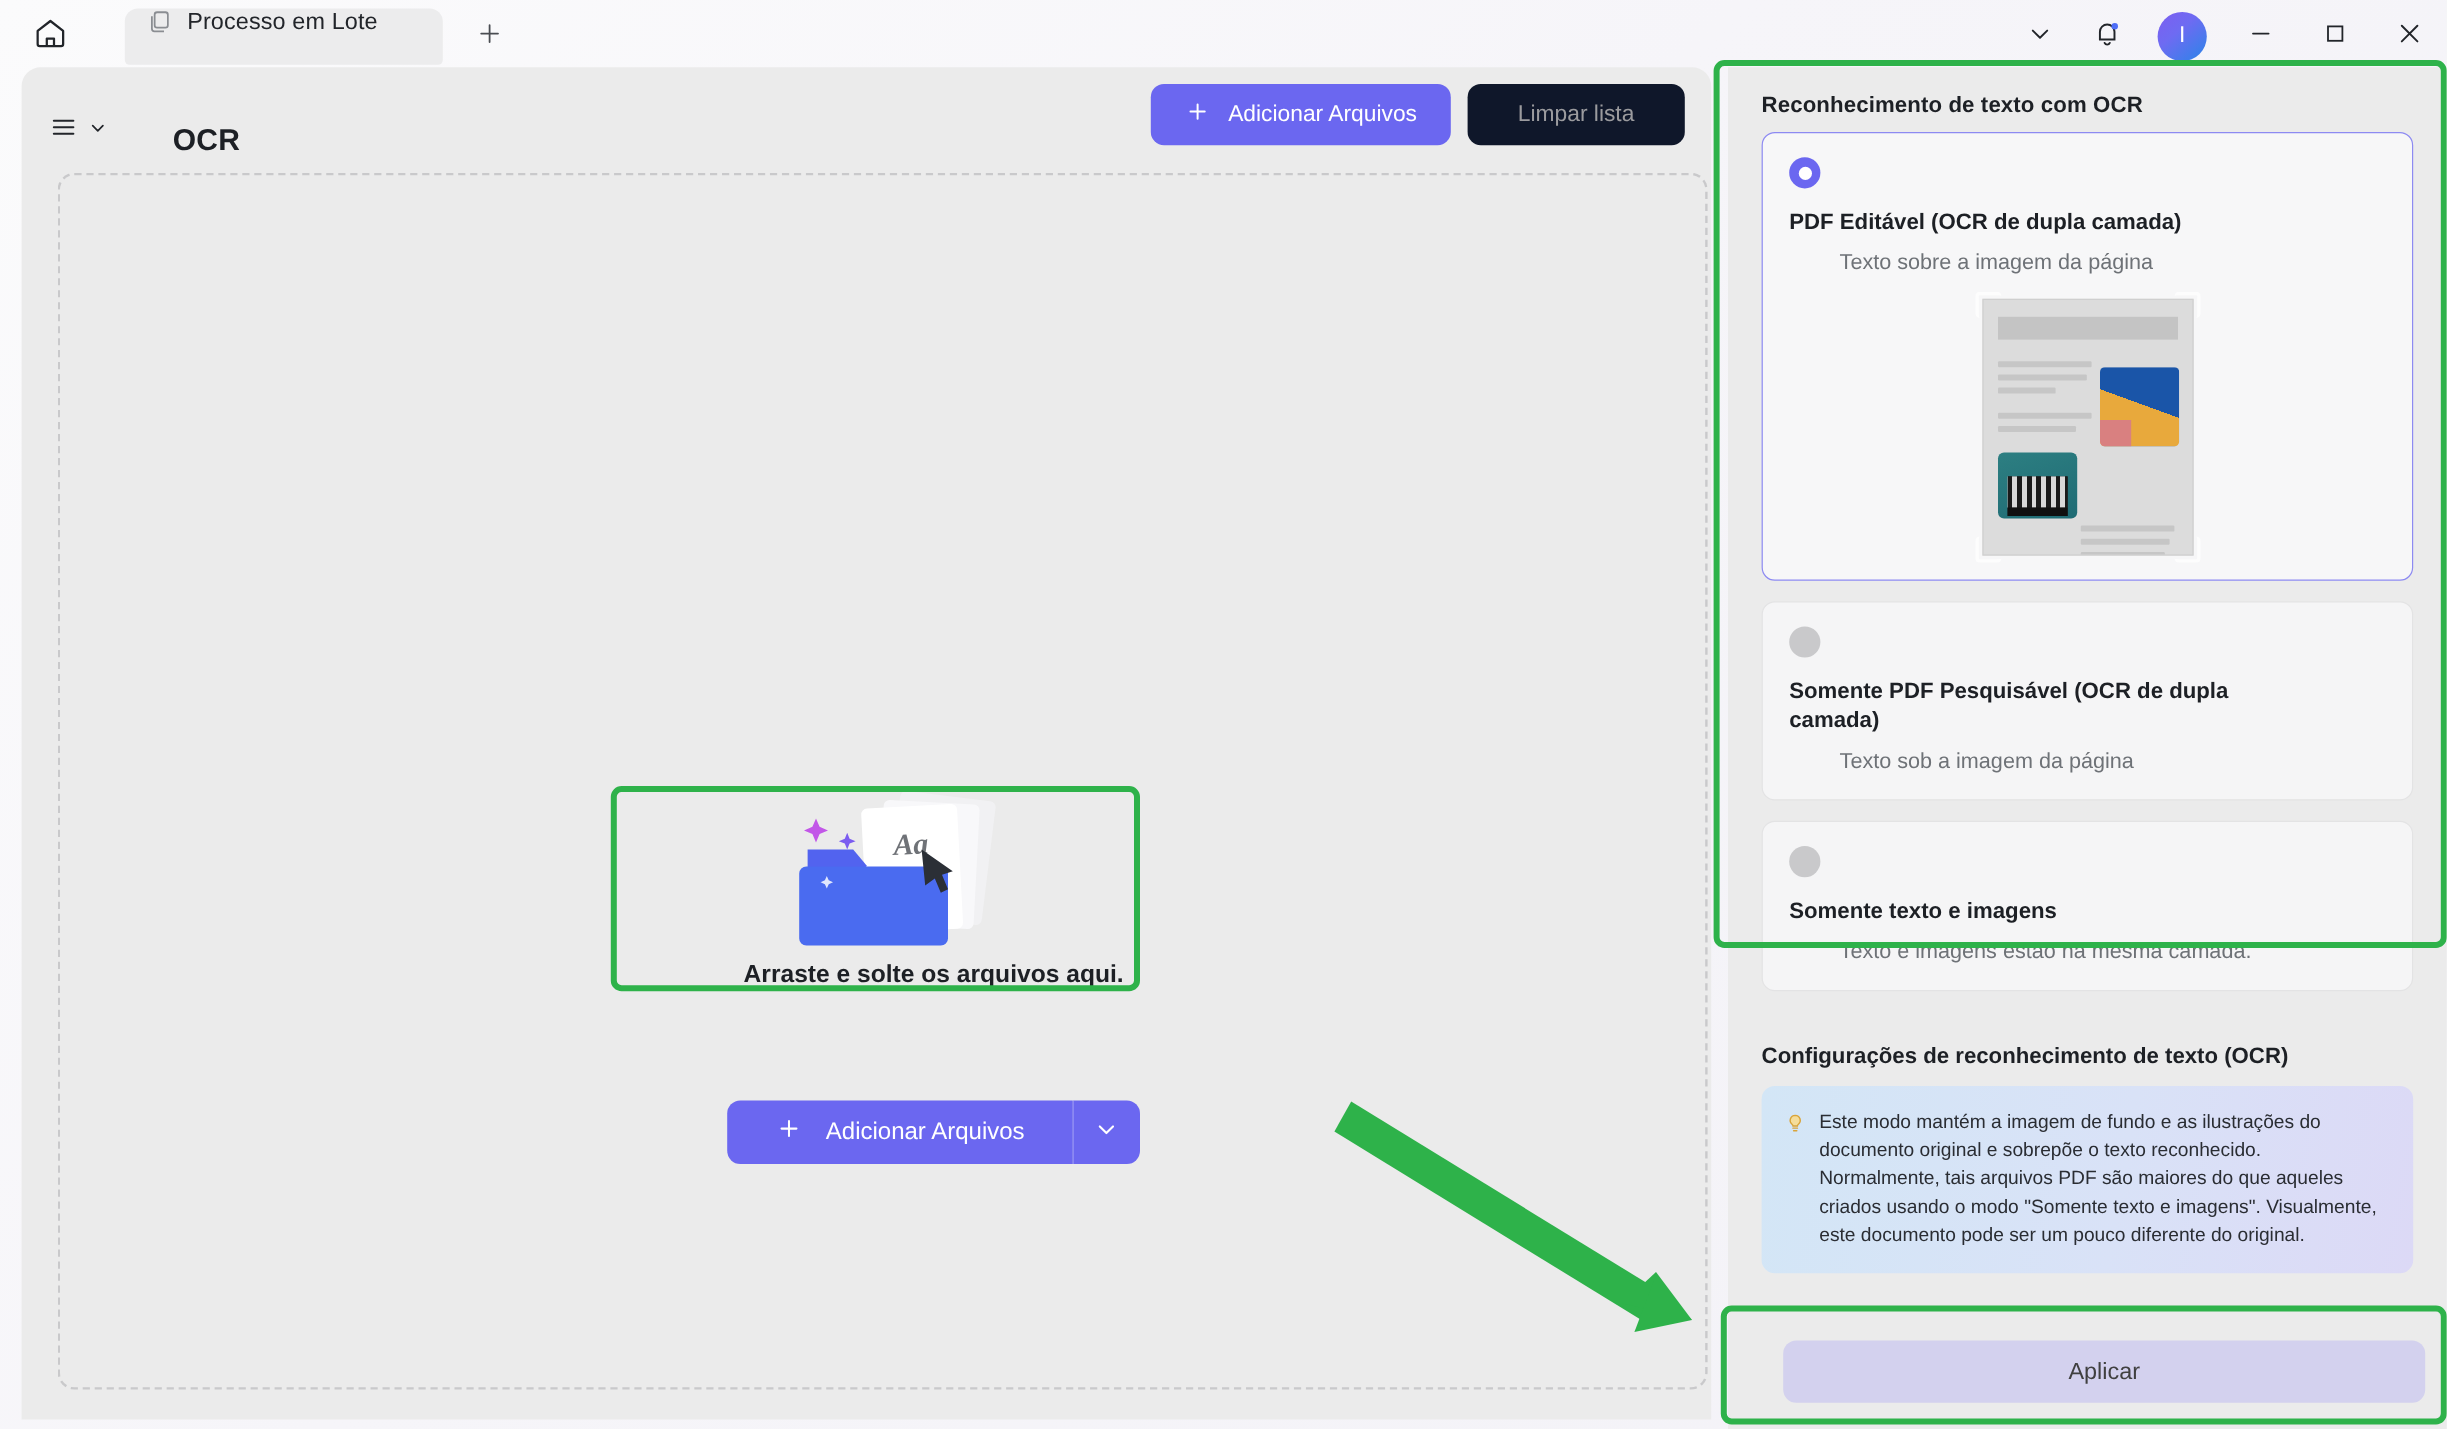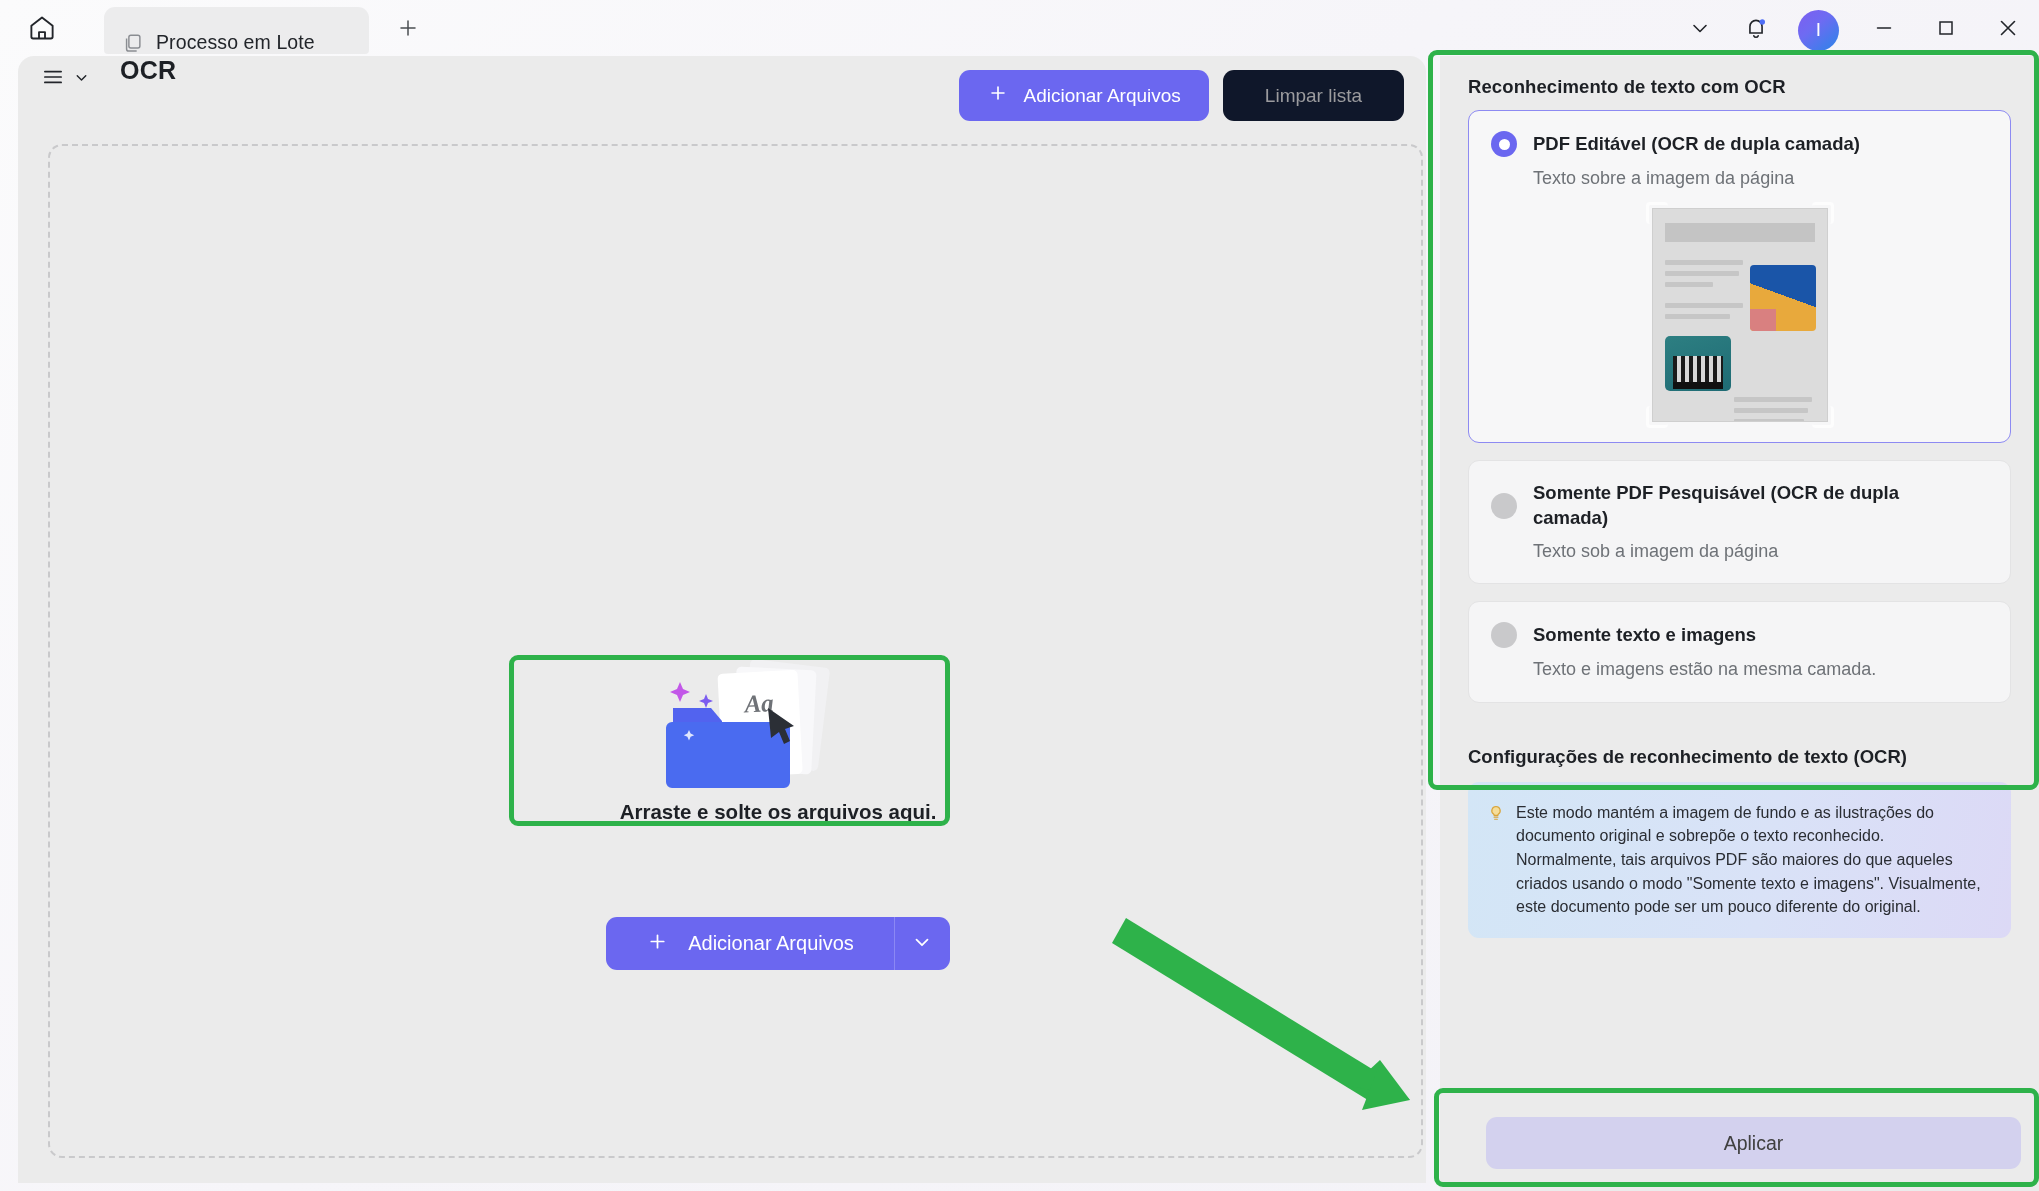--- a/index.html
+++ b/index.html
@@ -25,21 +25,21 @@
   .home-btn {
     width: 44px; height: 44px; margin-left: 20px;
     display: flex; align-items: center; justify-content: center;
     border-radius: 9px; cursor: pointer;
   }
   .tab {
     margin-left: 40px;
     height: 47px; min-width: 265px;
     background: #ececed;
     border-radius: 11px 11px 4px 4px;
-    display: flex; align-items: flex-end;
+    display: flex; align-items: flex-start;
     padding: 0 20px 0 18px;
     cursor: pointer;
   }
   .tab-icon { width: 22px; height: 22px; margin-right: 12px; flex: none; }
   .tab-label {
     font-size: 19.5px; color: #22252a; letter-spacing: .1px;
     white-space: nowrap;
   }
   .newtab {
     width: 46px; height: 46px; margin-left: 16px;
@@ -69,21 +69,21 @@
   
   .workspace {
     position: absolute;
     left: 18px; top: 56px;
     width: 1408px; height: 1127px;
     background: #ebebeb;
     border-radius: 16px 16px 0 0;
   }
   .ws-toolbar {
     position: absolute; top: 0; left: 0; right: 0; height: 76px;
-    display: flex; align-items: flex-start;
+    display: flex; align-items: flex-end; gap: 24px;
   }
   .hamburger-wrap {
     margin-left: 14px; display: flex; align-items: center;
     gap: 7px; padding: 8px 8px; border-radius: 8px; cursor: pointer;
   }
   .ws-title {
     margin-left: 22px;
     font-size: 25px; font-weight: bold; color: #1d2025; letter-spacing: .2px;
   }
   .ws-actions {
@@ -162,21 +162,21 @@
     background: #f5f5f6;
     border: 1.5px solid #e3e3e4;
     border-radius: 11px;
     padding: 20px 22px 20px 22px;
     cursor: pointer;
   }
   .opt-card.selected {
     border: 1.6px solid #8d8af2;
     background: #f7f7f8;
   }
-  .opt-row { display: flex; align-items: center; gap: 16px; }
+  .opt-row { display: flex; gap: 16px; flex-direction: column; }
   .radio {
     width: 26px; height: 26px; border-radius: 50%;
     background: #c9c9cb; flex: none;
     display: flex; align-items: center; justify-content: center;
   }
   .radio.on { background: #6b67f0; }
   .radio.on::after {
     content: ""; width: 11px; height: 11px;
     border-radius: 50%; background: #fff;
   }

